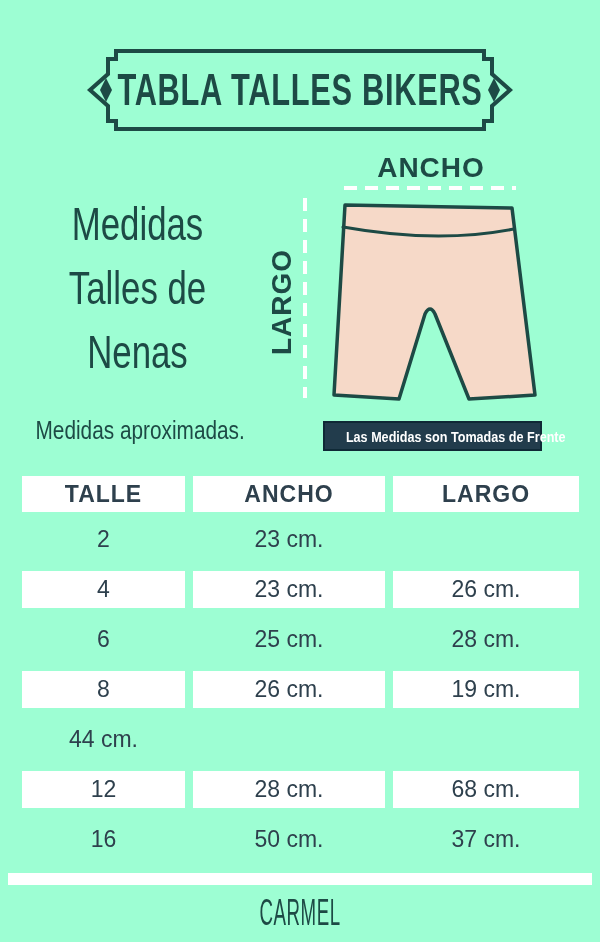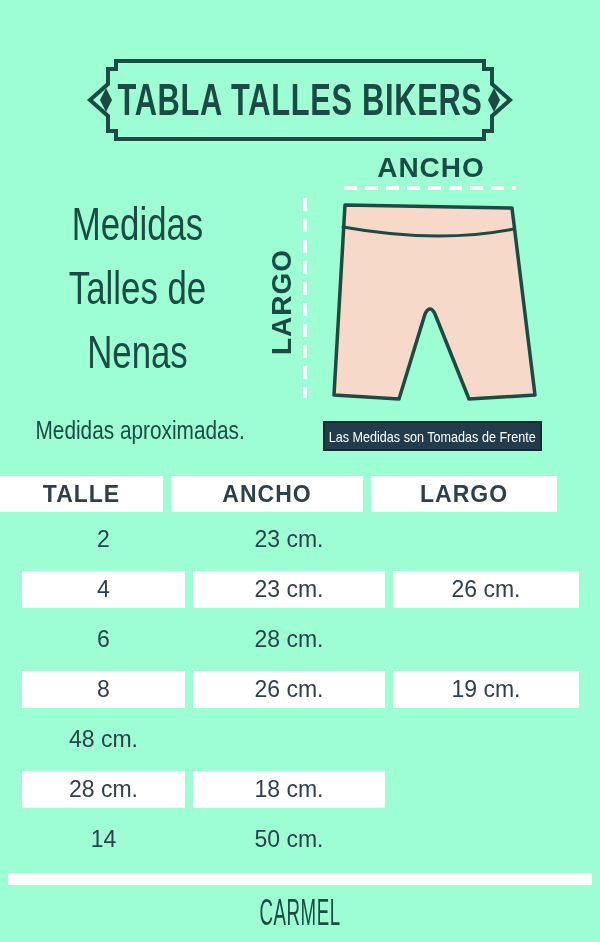--- a/index.html
+++ b/index.html
@@ -14,21 +14,21 @@
   *{margin:0;padding:0;box-sizing:border-box;}
   html,body{width:600px;height:942px;}
   body{
     background:var(--background);
     font-family:"Liberation Sans", sans-serif;
     overflow:hidden;
   }
   .canvas{position:relative;width:600px;height:942px;background:var(--background);}
 
   
-  .banner{position:absolute;left:86px;top:57px;width:428px;height:86px;}
+  .banner{position:absolute;left:86px;top:47px;width:428px;height:86px;}
   .banner svg{position:absolute;left:0;top:0;width:100%;height:100%;}
   .banner-text{
     position:absolute;inset:0;display:flex;align-items:center;justify-content:center;
     font-weight:bold;font-size:44px;color:var(--teal);white-space:nowrap;
     transform:scaleX(0.70);letter-spacing:1px;
   }
 
   
   .heading{
     position:absolute;left:25px;top:192px;width:225px;text-align:center;
@@ -56,31 +56,31 @@
   }
   .largo-label{
     position:absolute;left:207px;top:286px;width:150px;text-align:center;
     font-weight:bold;font-size:28px;letter-spacing:1px;color:var(--teal);
     transform:rotate(-90deg);
   }
   .shorts{position:absolute;left:332px;top:200px;width:212px;height:202px;}
   .badge{
     position:absolute;left:323px;top:421px;width:219px;height:30px;
     background:var(--badge-bg);border:2px solid var(--badge-border);
-    display:flex;align-items:center;justify-content:center;
+    display:flex;align-items:center;justify-content:flex-start;font-weight:bold;
   }
   .badge span{
     color:var(--white);font-size:15px;white-space:nowrap;
     transform:scaleX(0.84);
   }
 
   
   .thead{
     position:absolute;left:0;top:476px;width:600px;height:38px;
-    display:grid;grid-template-columns:163px 192px 186px;column-gap:8px;
+    display:grid;grid-template-columns:163px 192px 186px;column-gap:8px;padding-left:22px;
   }
   .hcell{
     background:var(--white);height:36px;
     display:flex;align-items:center;justify-content:center;
     font-weight:bold;font-size:23px;letter-spacing:1px;color:var(--navy);
   }
   .tbody{position:absolute;left:0;top:514px;width:600px;}
   .trow{
     height:50px;display:grid;grid-template-columns:163px 192px 186px;
     column-gap:8px;padding-left:22px;align-items:center;
@@ -143,36 +143,39 @@
         <div class="tcell">2</div>
         <div class="tcell">23 cm.</div>
       </div>
       <div class="trow striped">
         <div class="tcell">4</div>
         <div class="tcell">23 cm.</div>
         <div class="tcell">26 cm.</div>
       </div>
       <div class="trow">
         <div class="tcell">6</div>
+        <div class="tcell">25 cm.</div>
         <div class="tcell">28 cm.</div>
       </div>
       <div class="trow striped">
         <div class="tcell">8</div>
         <div class="tcell">26 cm.</div>
         <div class="tcell">19 cm.</div>
       </div>
       <div class="trow">
-        <div class="tcell">48 cm.</div>
+        <div class="tcell">44 cm.</div>
       </div>
       <div class="trow striped">
+        <div class="tcell">12</div>
         <div class="tcell">28 cm.</div>
-        <div class="tcell">18 cm.</div>
+        <div class="tcell">68 cm.</div>
       </div>
       <div class="trow">
-        <div class="tcell">14</div>
+        <div class="tcell">16</div>
         <div class="tcell">50 cm.</div>
+        <div class="tcell">37 cm.</div>
       </div>
     </div>
 
   <div class="footer-rule"></div>
   <div class="brand">CARMEL</div>
 
 </div>
 
 </body></html>

